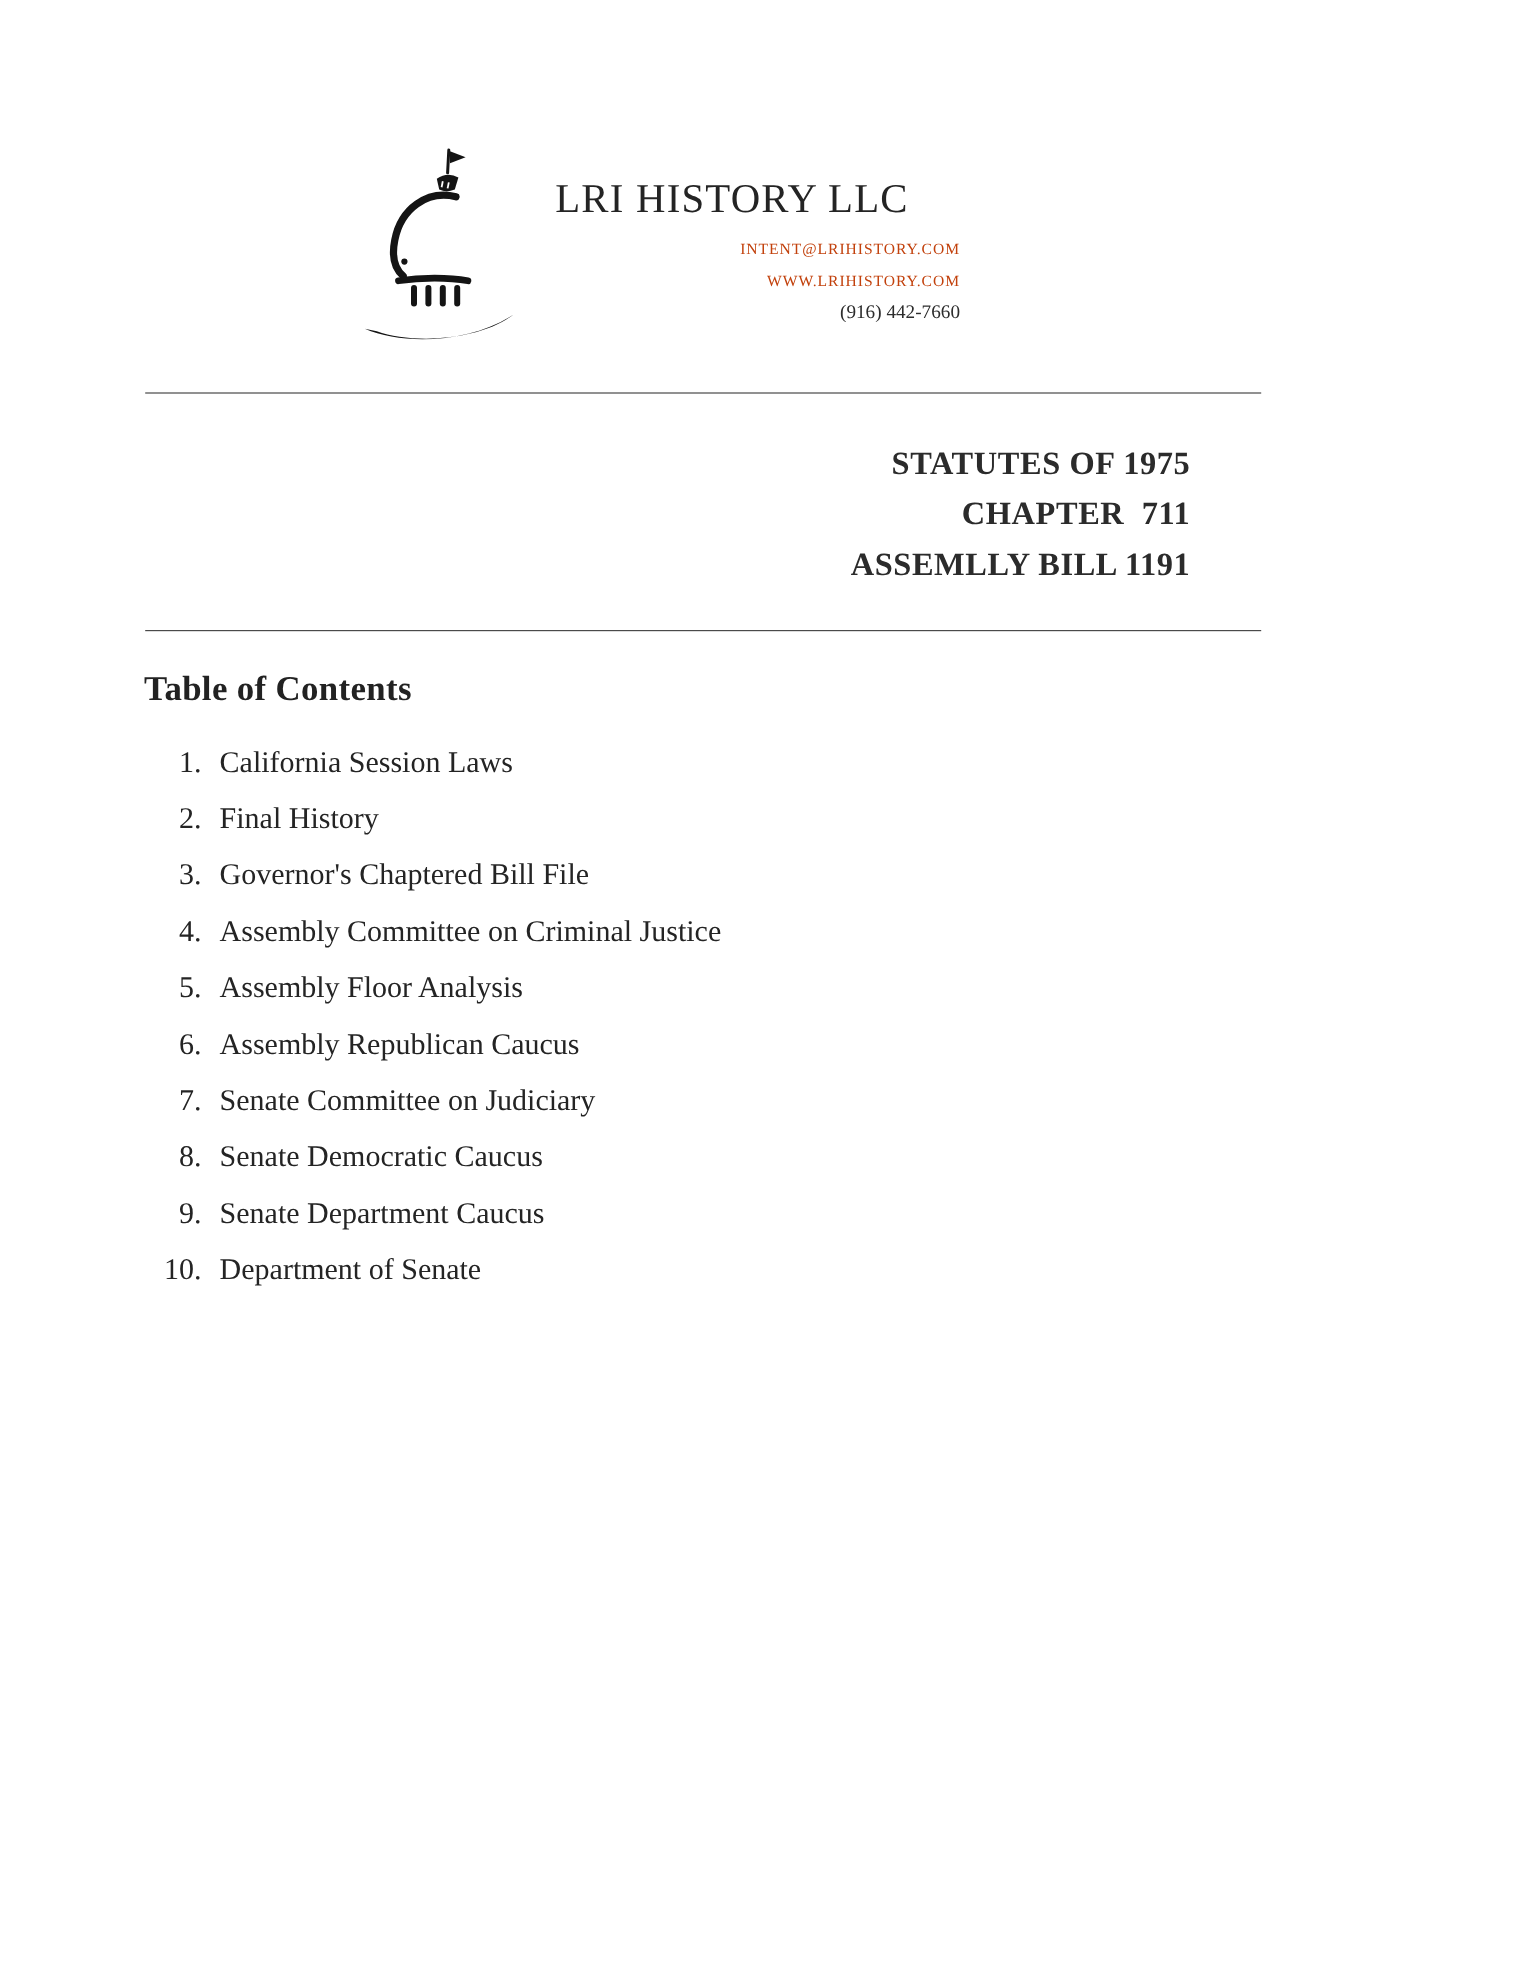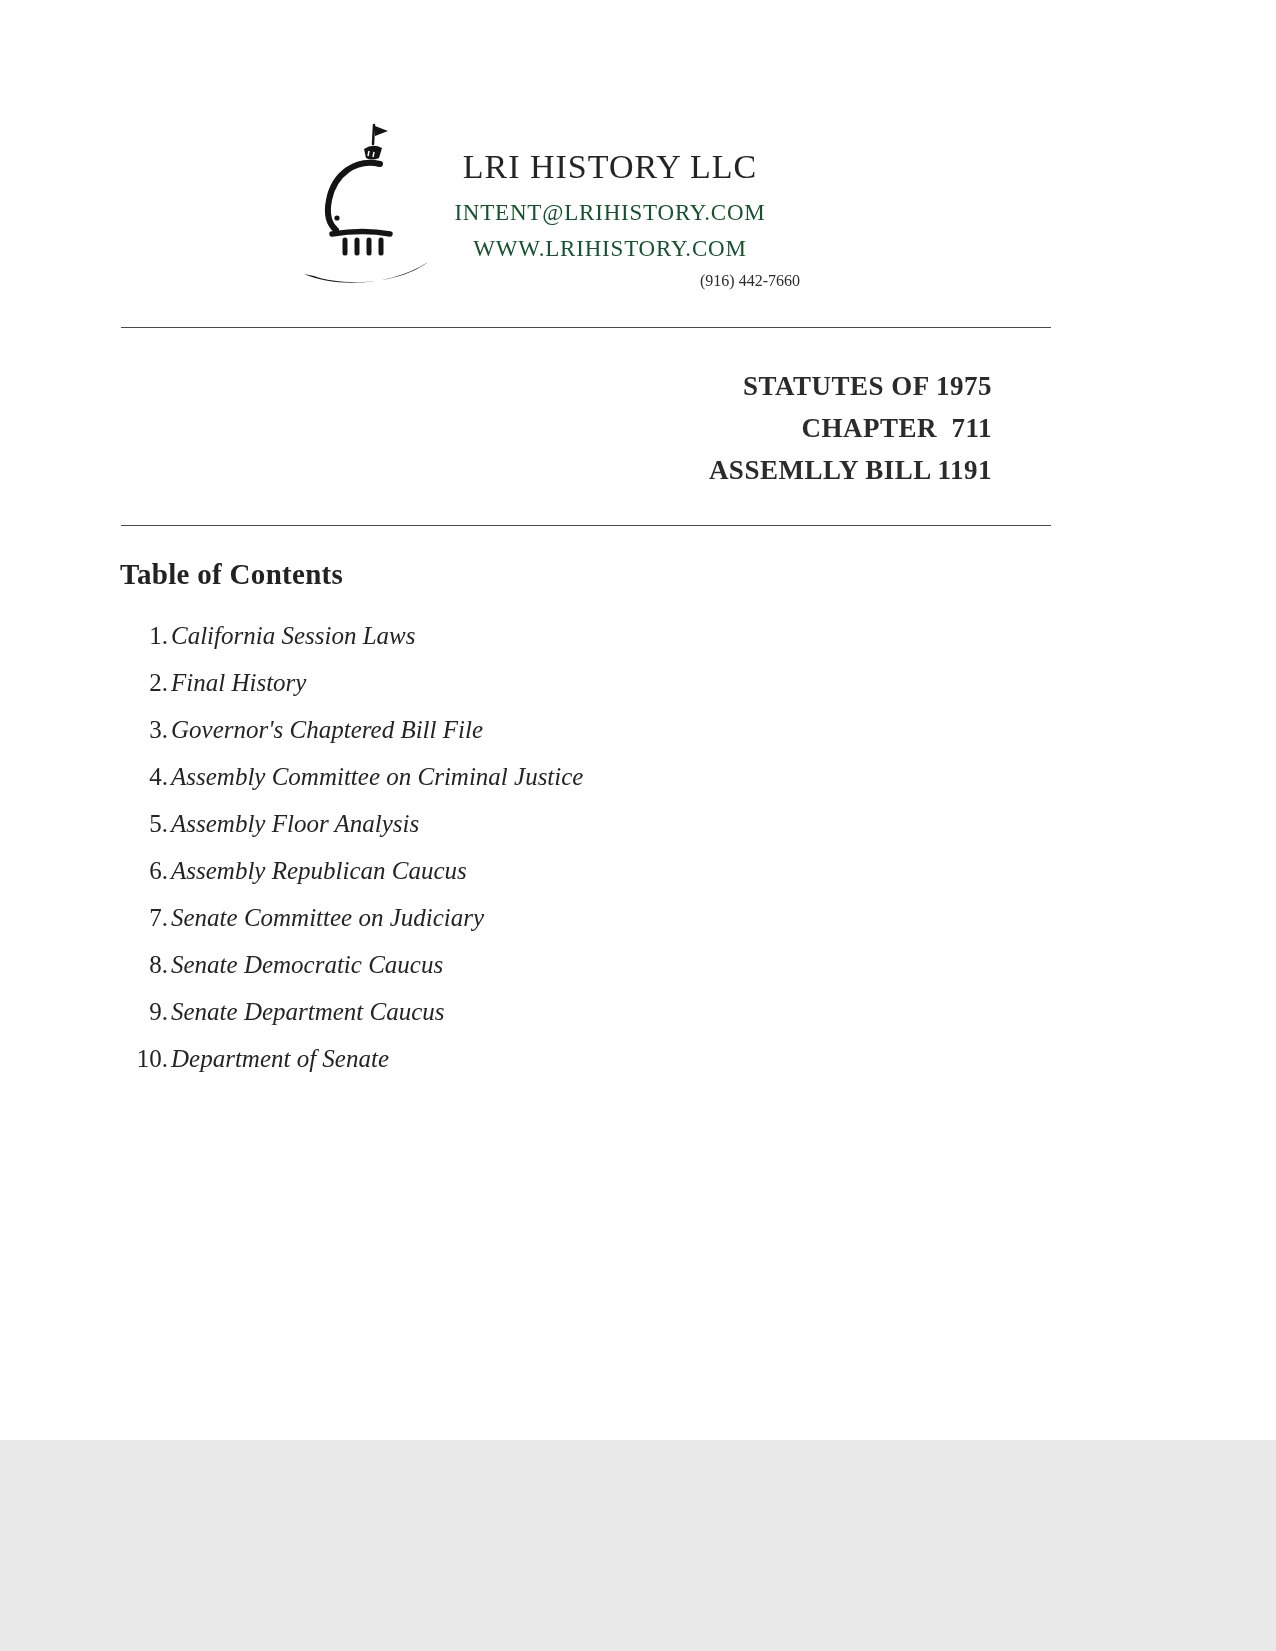--- a/index.html
+++ b/index.html
@@ -2,21 +2,21 @@
 <html><head>
 <meta charset="utf-8">
 <style>
   * { margin: 0; padding: 0; box-sizing: border-box; }
   html, body { background: #e9e9e9; }
   body { font-family: "Liberation Serif", serif; }
 
   .page {
     position: relative;
     width: 1276px;
-    height: 1440px;
+    height: 1651px;
     background: #ffffff;
     color: #1f1f1f;
     margin: 0 auto;
     overflow: hidden;
   }
 
   
   .logo-wrap {
     position: absolute;
     left: 296px;
@@ -33,24 +33,25 @@
     width: 380px;
     text-align: center;
   }
   .company-name {
     font-size: 34px;
     letter-spacing: 1px;
     color: #242424;
     margin-bottom: 14px;
   }
   .contact-line {
-    font-size: 23px;
+    font-size: 13px;
     letter-spacing: 0.8px;
-    color: #14532d;
+    color: #c2410c;
     margin-bottom: 10px;
+    text-align: right;
   }
   .phone-line {
     font-size: 16px;
     color: #2c2c2c;
     text-align: right;
   }
 
   
   .rule {
     position: absolute;
@@ -102,22 +103,21 @@
     height: 47px;
     font-size: 25px;
     color: #242424;
   }
   .toc-num {
     width: 48px;
     text-align: right;
     flex: 0 0 48px;
   }
   .toc-label {
-    margin-left: 3px;
-    font-style: italic;
+    margin-left: 15px;
   }
 </style>
 </head>
 <body>
 
 <div class="page">
 
   <div class="logo-wrap">
     <svg viewBox="0 0 150 170" fill="none" xmlns="http://www.w3.org/2000/svg">
 

